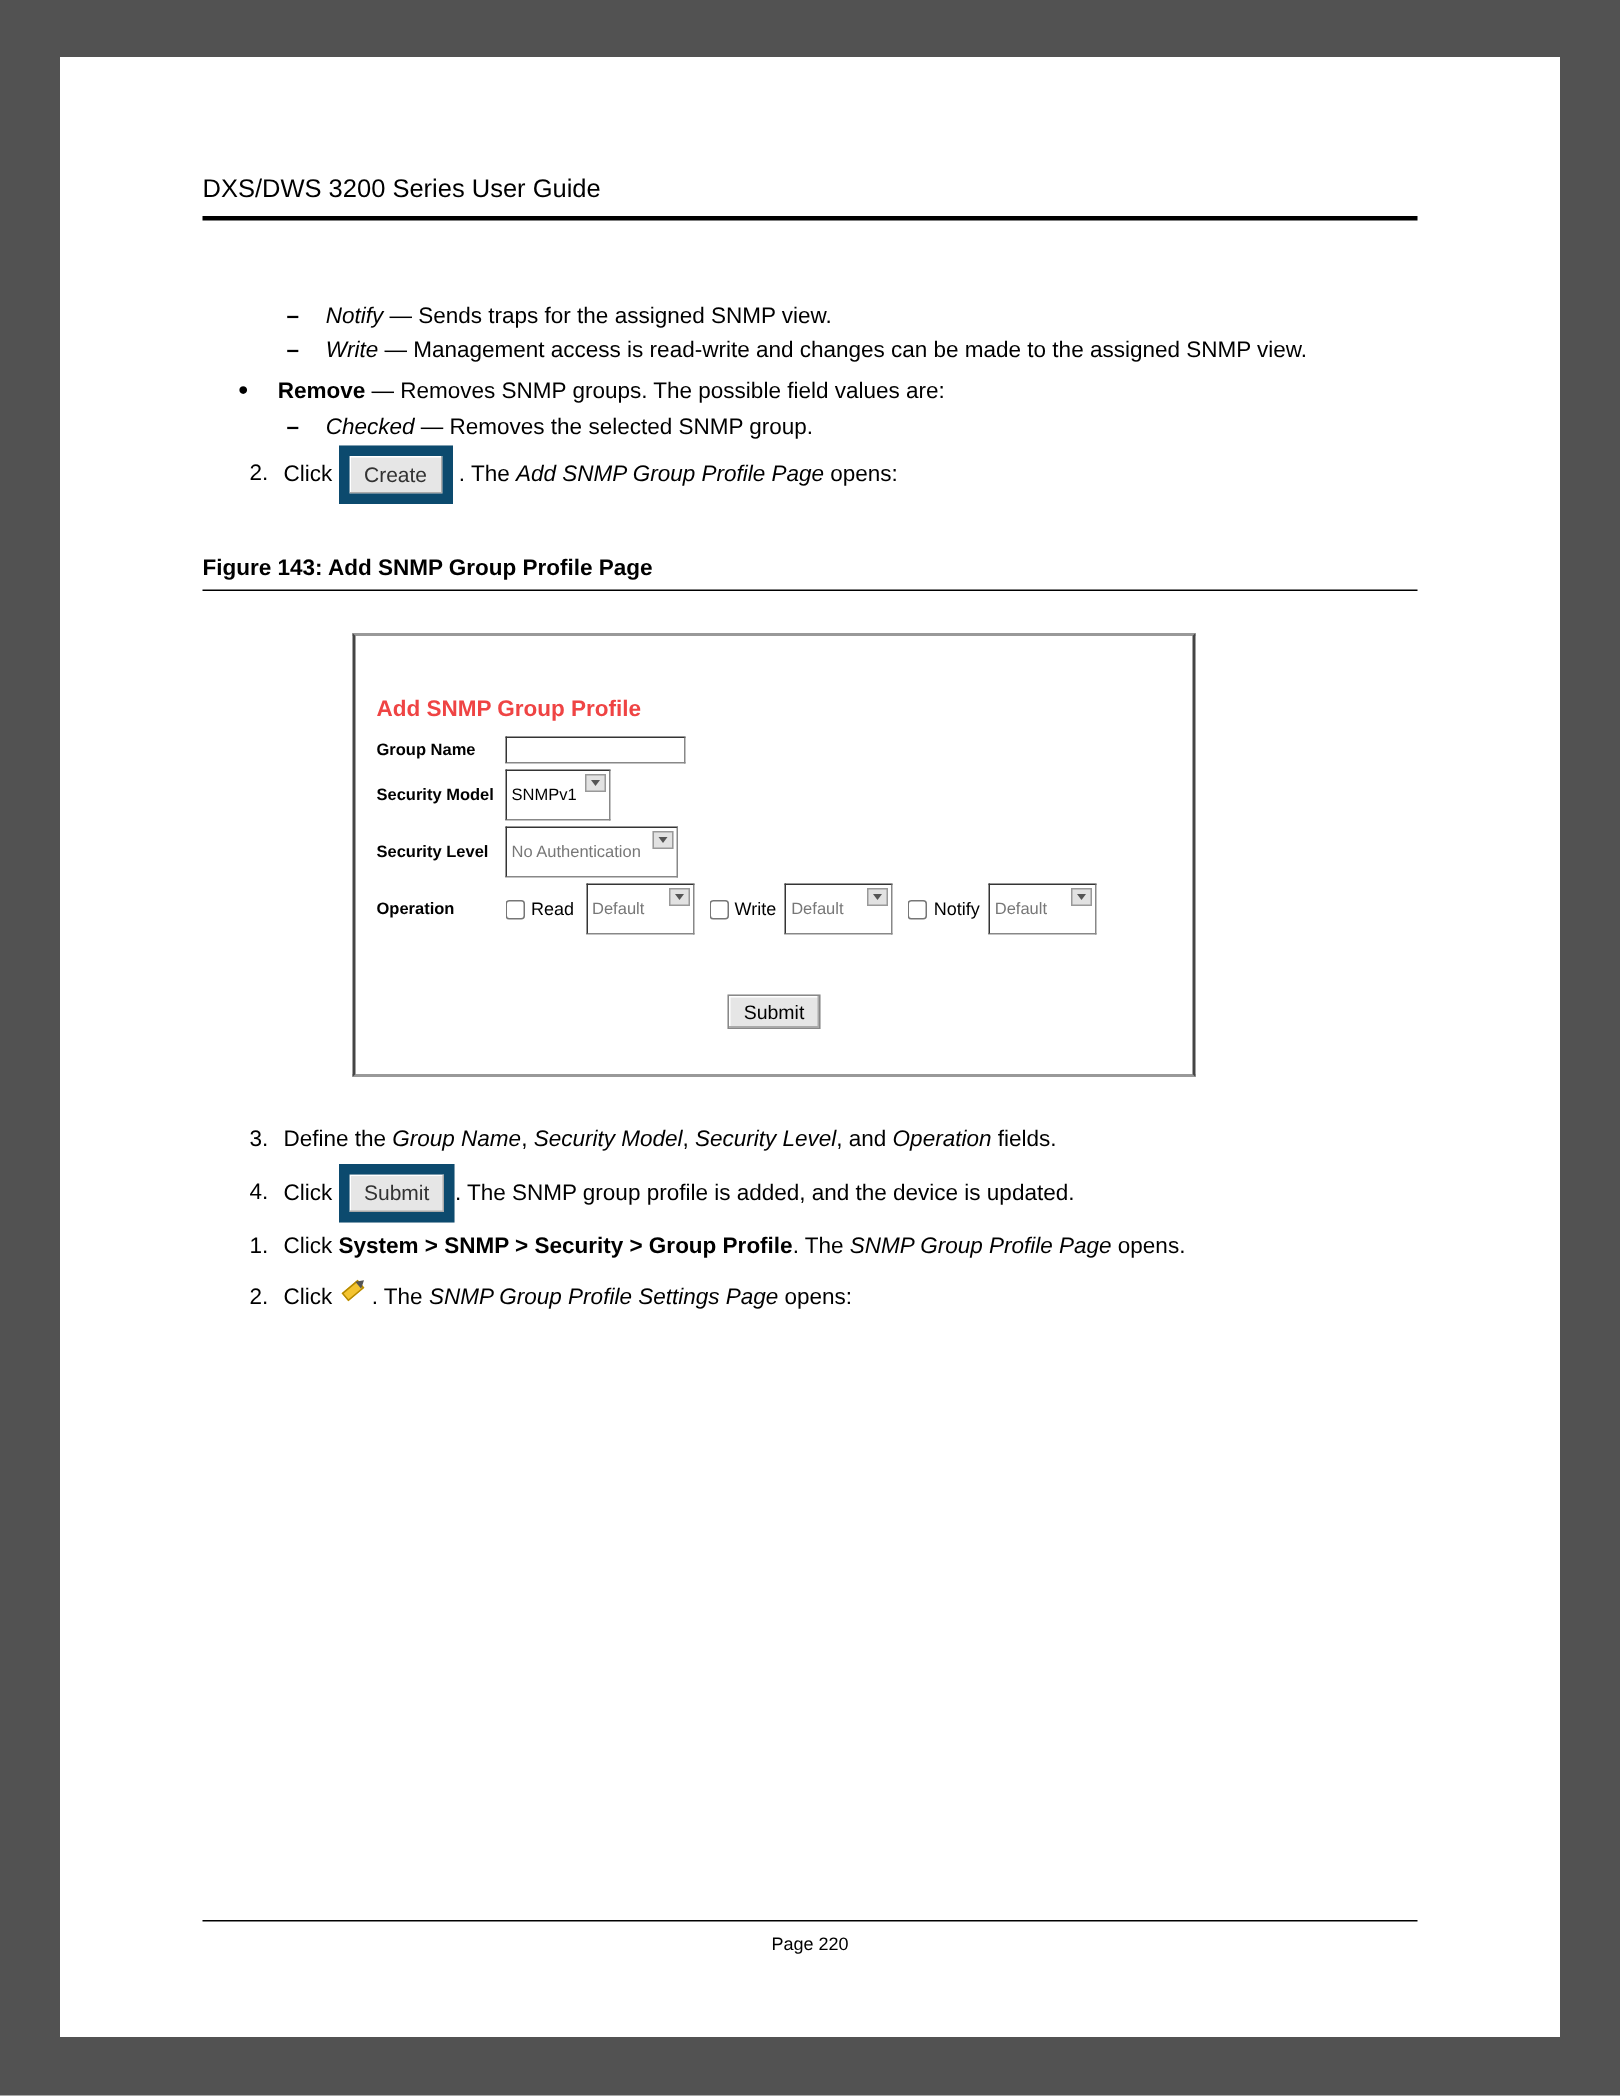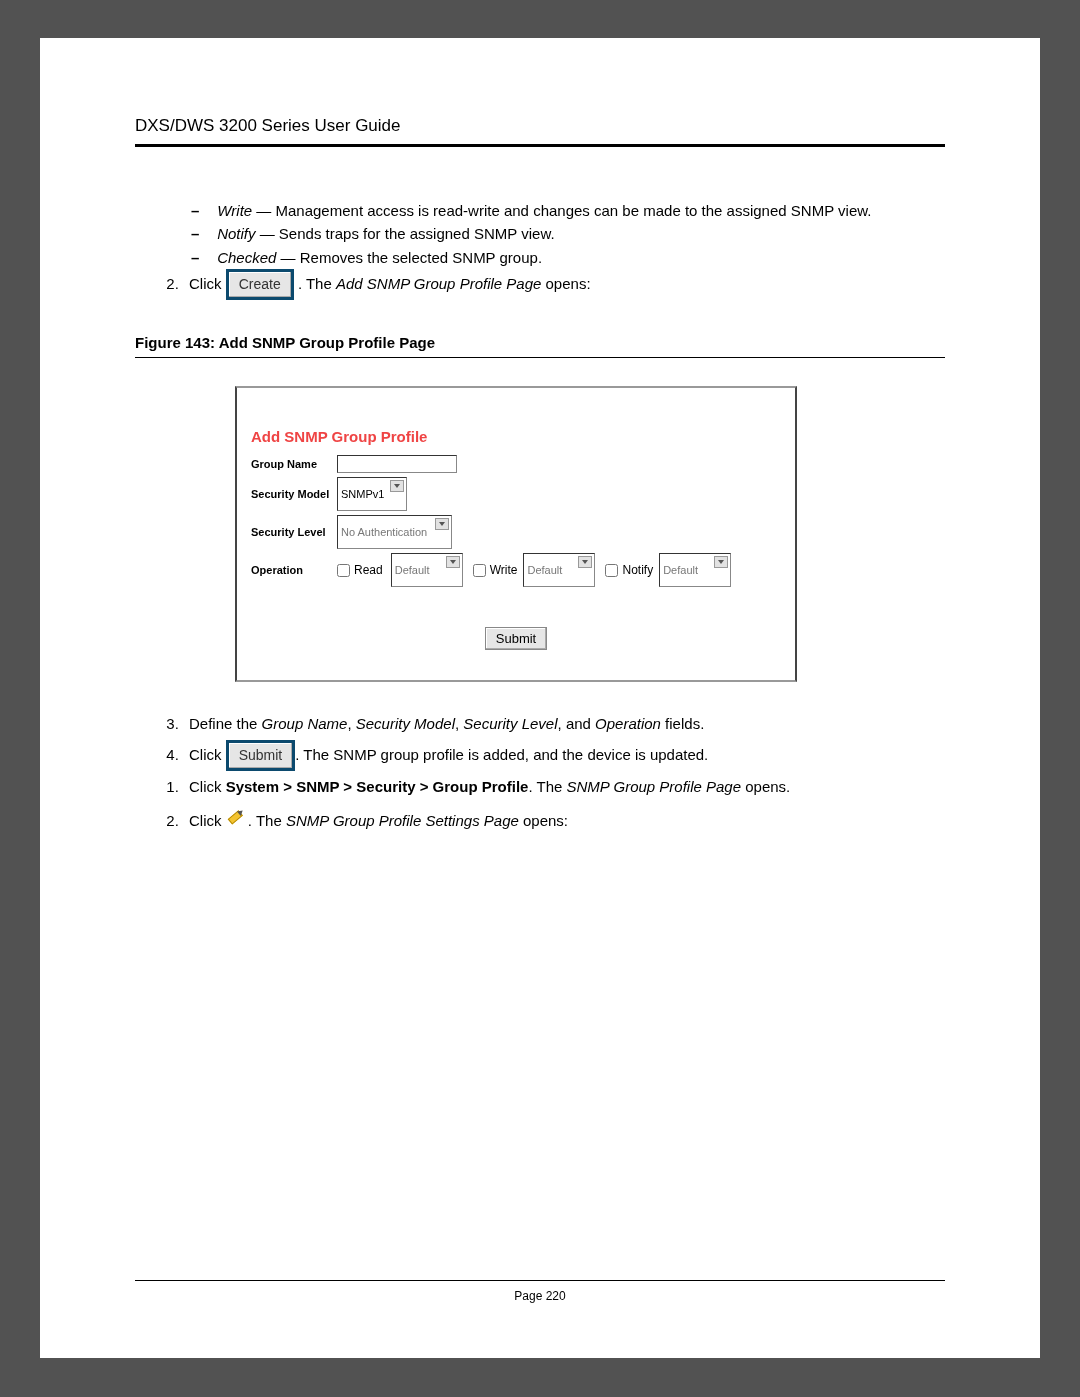--- a/index.html
+++ b/index.html
@@ -48,21 +48,21 @@
   .bold { font-weight: bold; }
   ol.steps {
     list-style: decimal;
     margin: 0;
     padding-left: 48px;
   }
   ol.steps li { padding-left: 6px; margin-bottom: 4px; }
   .btn-inline {
     display: inline-block;
     background: #e6e6e6;
-    border: 3px solid #0c4a6e;
+    border: 7px solid #0c4a6e;
     padding: 2px 10px;
     font-size: 14px;
     color: #333;
     vertical-align: middle;
     box-shadow: inset -1px -1px 0 #aaa, inset 1px 1px 0 #fff;
   }
   .figure-caption {
     font-weight: bold;
     font-size: 15px;
     margin-top: 34px;
@@ -189,24 +189,27 @@
 <body>
 
 <div class="page">
 
   <div class="header">
     <span class="header-title">DXS/DWS 3200 Series User Guide</span>
   </div>
 
   <div class="bullet-block line">
     <div class="sub2 dash">
+      <span class="italic">Notify</span><span> — Sends traps for the assigned SNMP view.</span>
+    </div>
+    <div class="sub2 dash">
       <span class="italic">Write</span><span> — Management access is read-write and changes can be made to the assigned SNMP view.</span>
     </div>
-    <div class="sub2 dash">
-      <span class="italic">Notify</span><span> — Sends traps for the assigned SNMP view.</span>
+    <div class="sub1 disc">
+      <span class="bold">Remove</span><span> — Removes SNMP groups. The possible field values are:</span>
     </div>
     <div class="sub2 dash">
       <span class="italic">Checked</span><span> — Removes the selected SNMP group.</span>
     </div>
   </div>
 
   <ol class="steps line" start="2">
     <li>
       <span>Click</span>
       <span class="btn-inline">Create</span>

